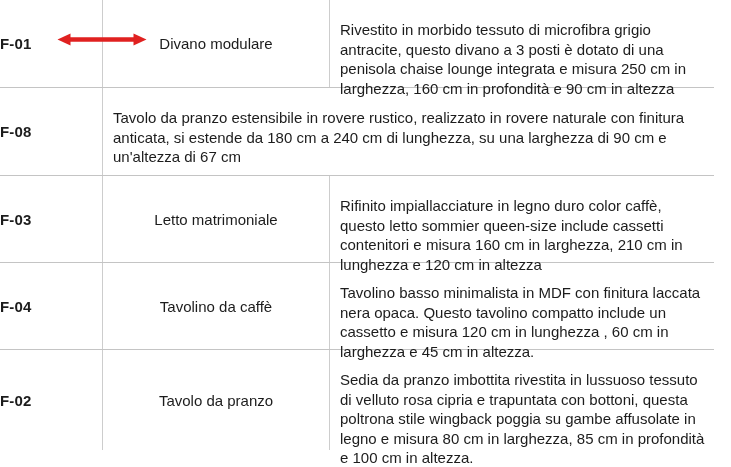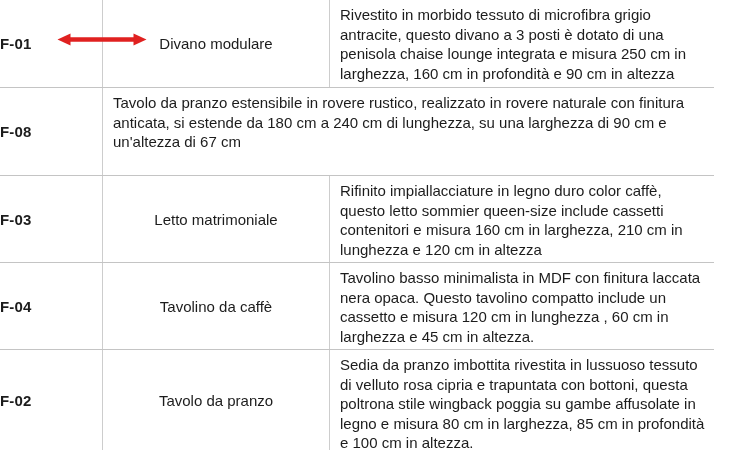--- a/index.html
+++ b/index.html
@@ -58,21 +58,21 @@
     width:227px;
     flex:0 0 227px;
     border-right:1px solid #cdcdcd;
     display:flex;
     align-items:center;
     justify-content:center;
     text-align:center;
   }
   .cell-desc{
     flex:1 1 auto;
-    padding:5px 8px 0 10px;
+    padding:20px 8px 0 10px;
     line-height:19.5px;
   }
   .arrow-wrap{
     position:absolute;
     left:57px;
     top:32px;
     width:90px;
     height:15px;
     z-index:2;
     pointer-events:none;

